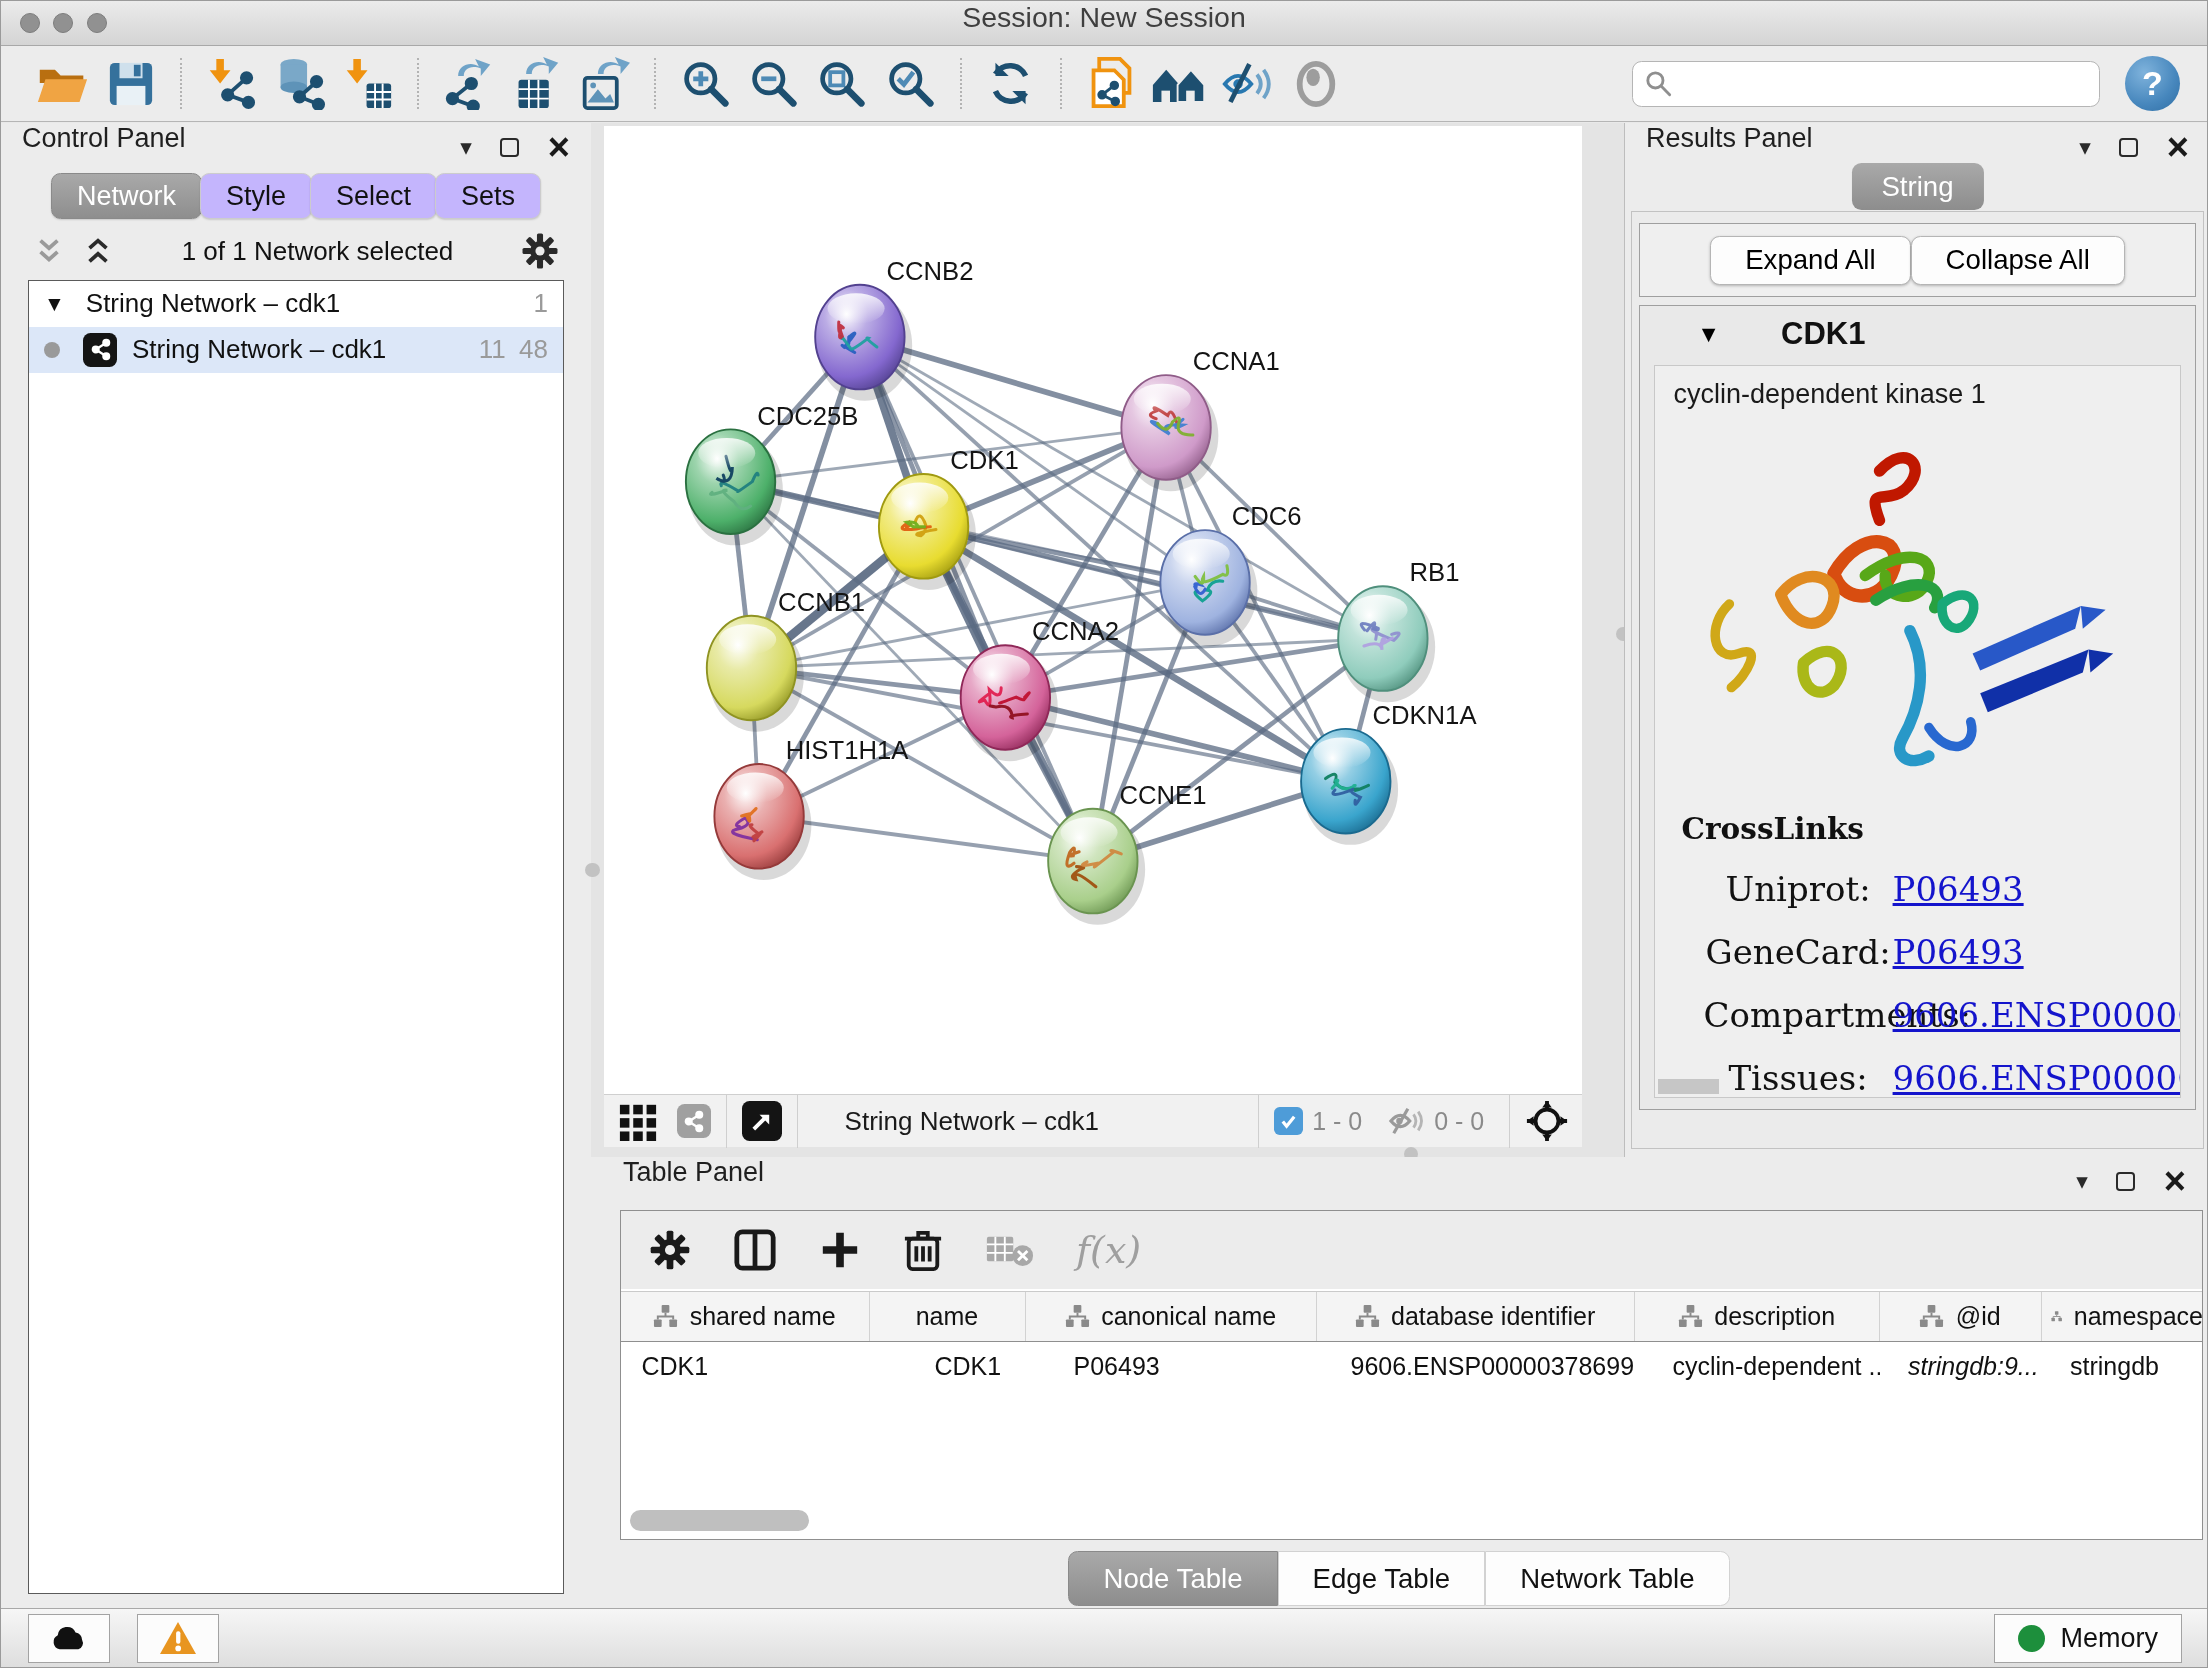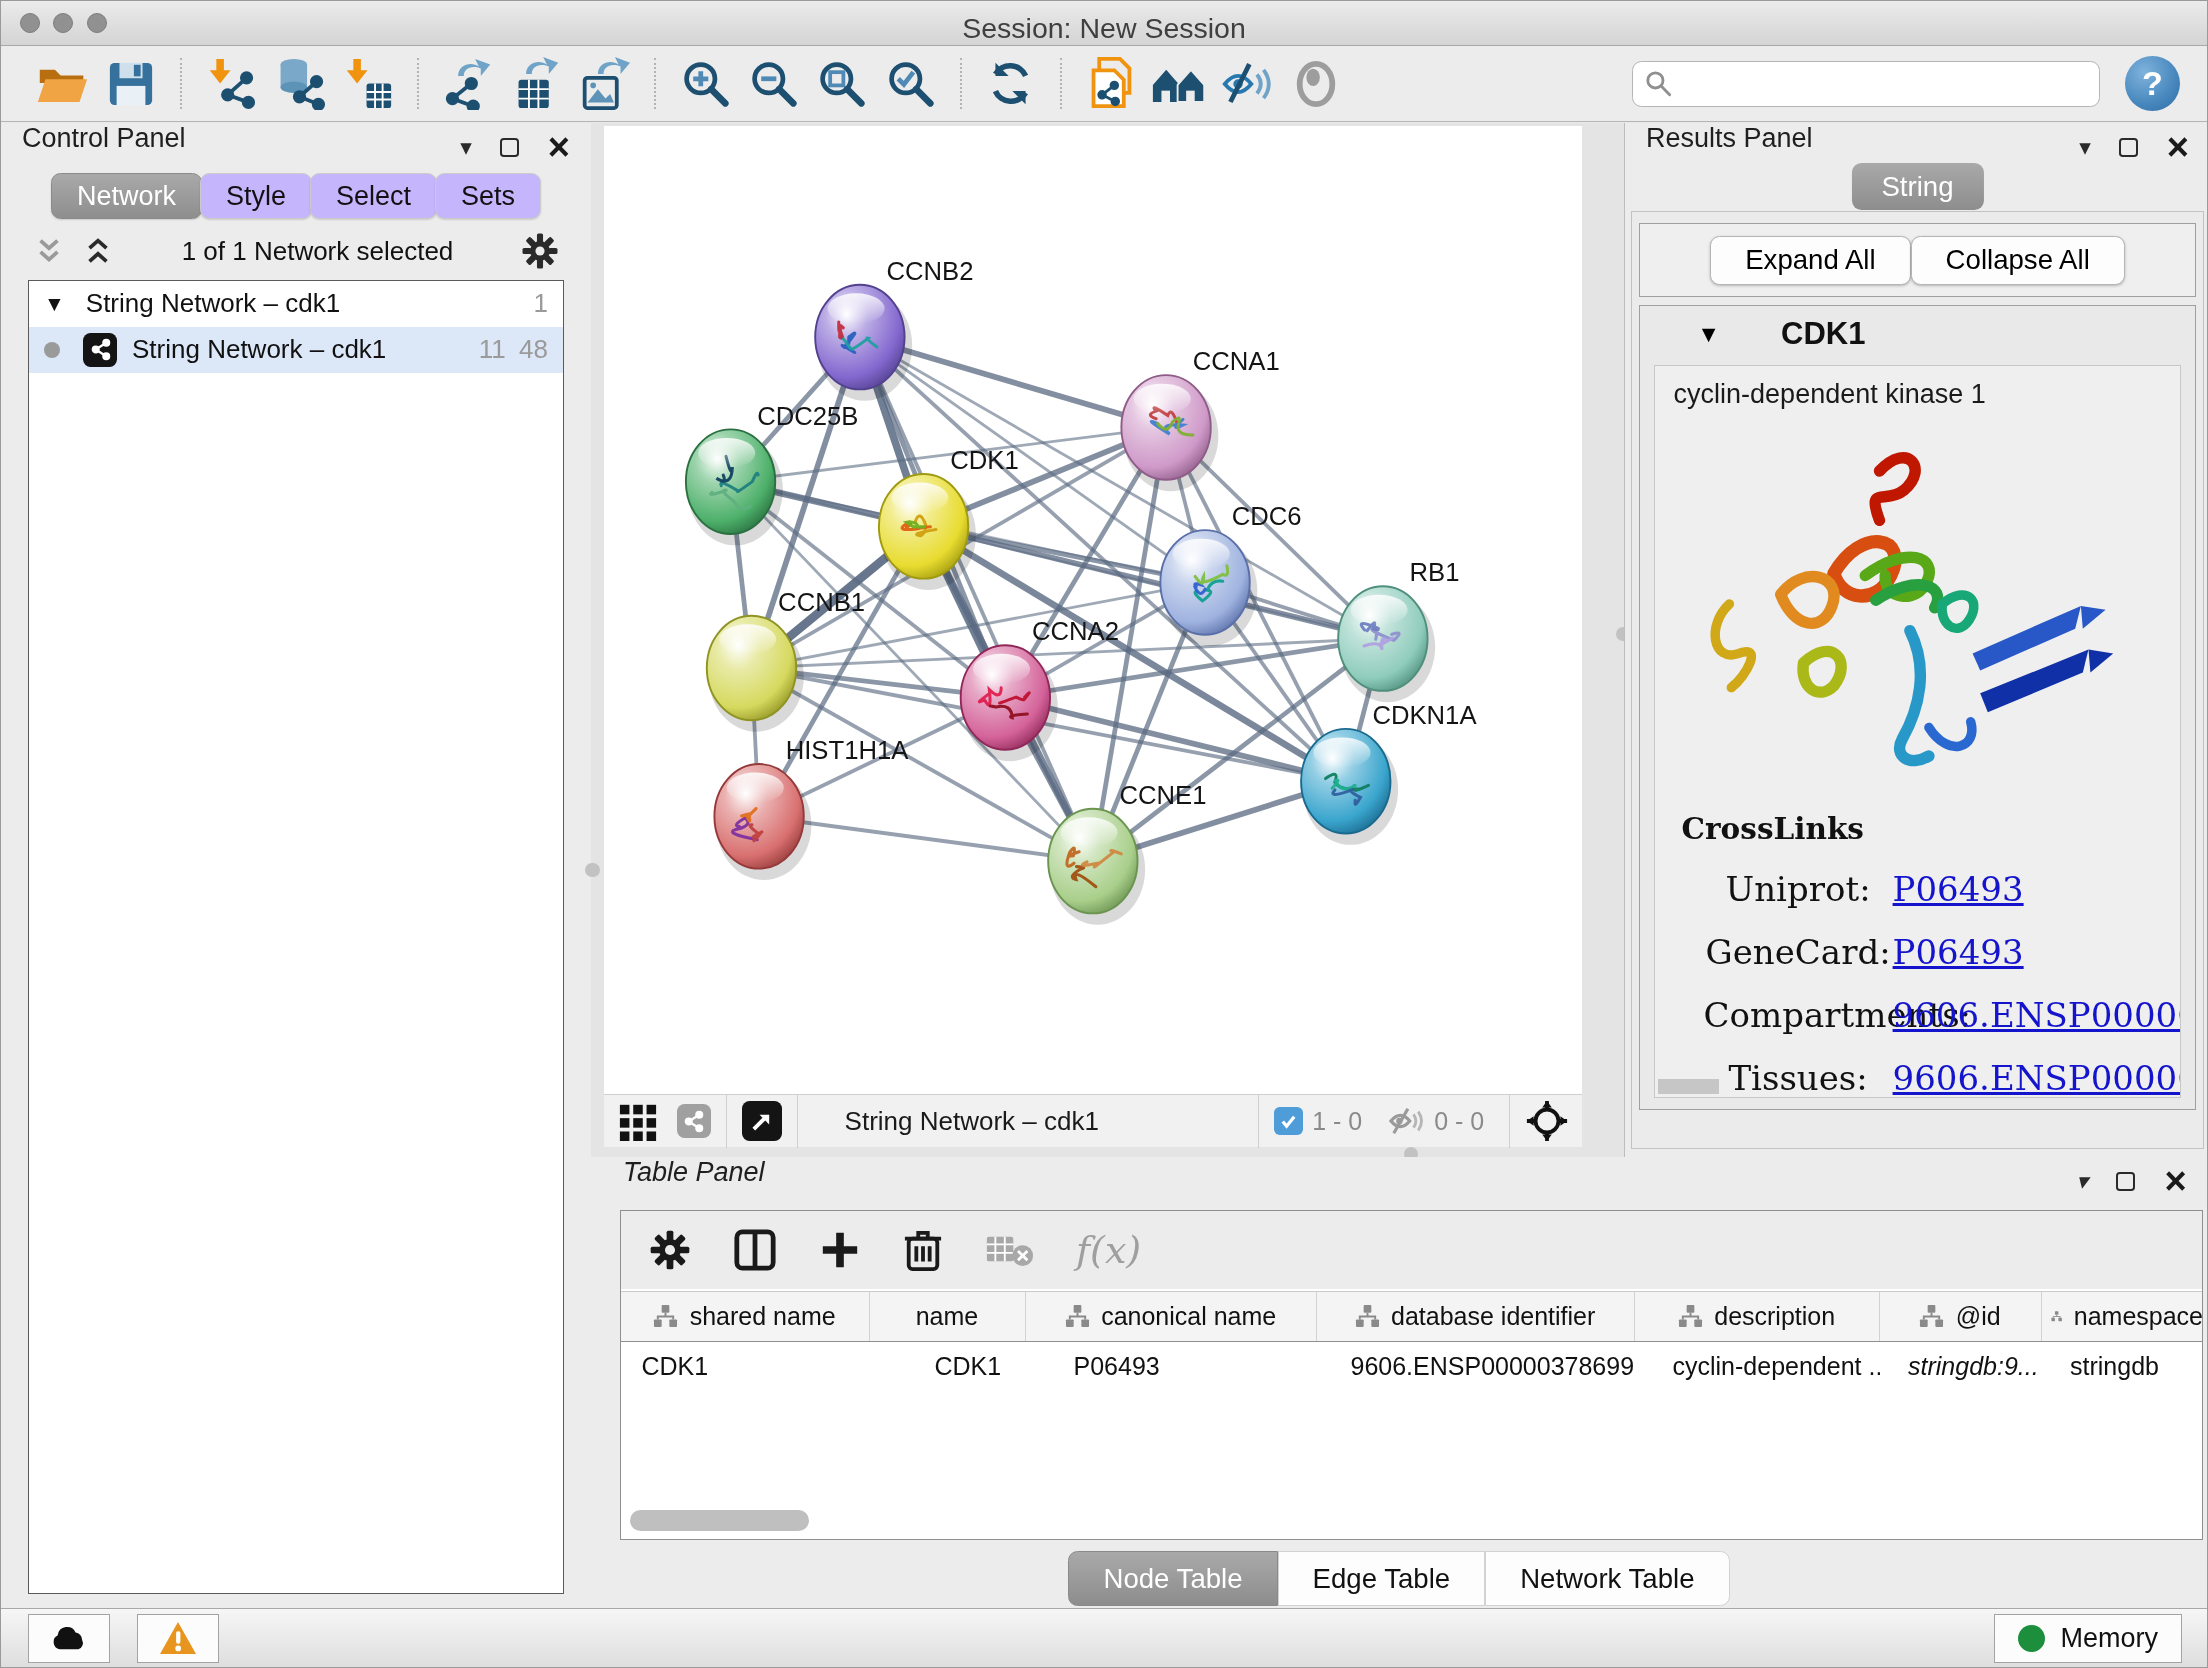--- a/index.html
+++ b/index.html
@@ -3,21 +3,21 @@
 <meta charset="utf-8">
 <style>
   * { margin:0; padding:0; box-sizing:border-box; }
   html,body { background:#d8d8d8; }
   body { font-family:"Liberation Sans", sans-serif; }
   .app { position:relative; width:2208px; height:1668px; background:#e9e9e9; border:1px solid #9a9a9a; overflow:hidden; }
 
   
   .titlebar { position:absolute; left:0; top:0; right:0; height:45px;
     background:linear-gradient(#ebebeb,#d4d4d4); border-bottom:1px solid #a8a8a8;
-    display:flex; align-items:flex-end; justify-content:center; }
+    display:flex; align-items:flex-start; justify-content:center; }
   .traffic { position:absolute; left:19px; top:12.4px; display:flex; gap:13.3px; }
   .tl { width:20px; height:20px; border-radius:50%; background:#919191; border:1px solid #7d7d7d; }
   .win-title { font-size:28.5px; color:#3f3f3f; }
 
   
   .toolbar { position:absolute; left:0; top:45px; right:0; height:76px; background:#ececec;
     border-bottom:1px solid #b5b5b5; display:flex; align-items:center; padding:0 27px; }
   .tb { width:57px; height:59px; background:none; border:none; display:flex; align-items:center;
     justify-content:center; margin:0 5.7px; cursor:pointer; }
   .sep { width:0; border-left:2.9px dotted #b3b3b3; height:51px; margin:0 15px; }
@@ -680,21 +680,21 @@
               <span class="cl-value">P06493</span>
             </div>
           </div>
           <div class="rp-mini-scroll"></div>
         </div>
       </div>
     </div>
   </div>
 
   <div class="table-panel">
-    <div class="panel-head" style="padding-left:32px;font-style:italic;">
+    <div class="panel-head" style="padding-left:32px;">
       <span>Table Panel</span>
       <span class="panel-controls">
         <span class="tri-d">▾</span>
         <span class="maxbox"></span>
         <span class="closex">×</span>
       </span>
     </div>
     <div class="tp-box">
       <div class="tp-toolbar">
         <svg width="42" height="42" viewBox="0 0 50 50">

